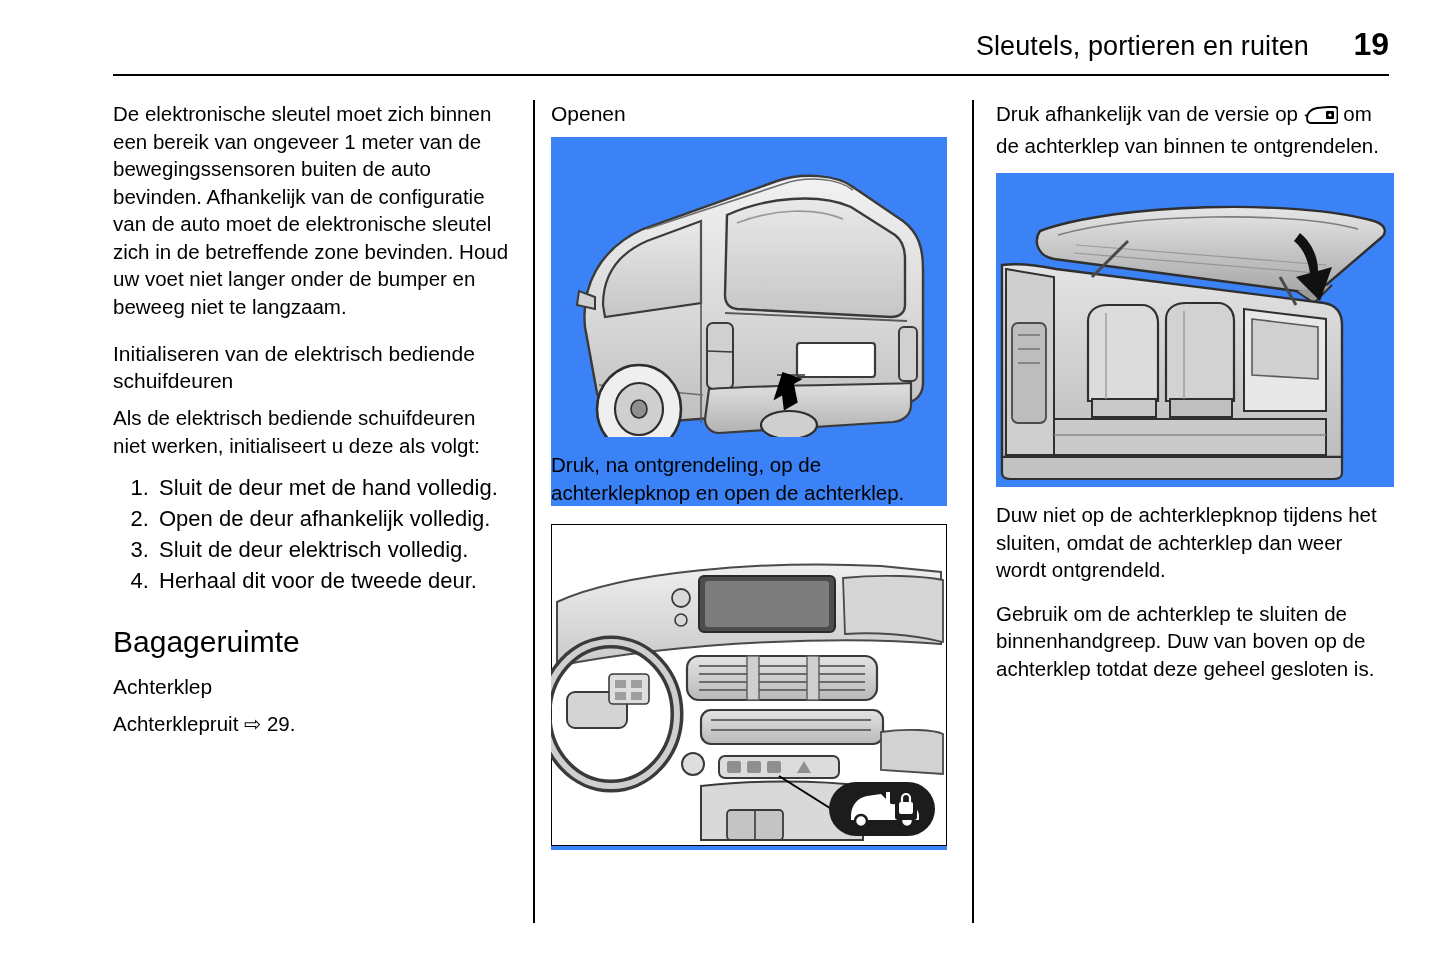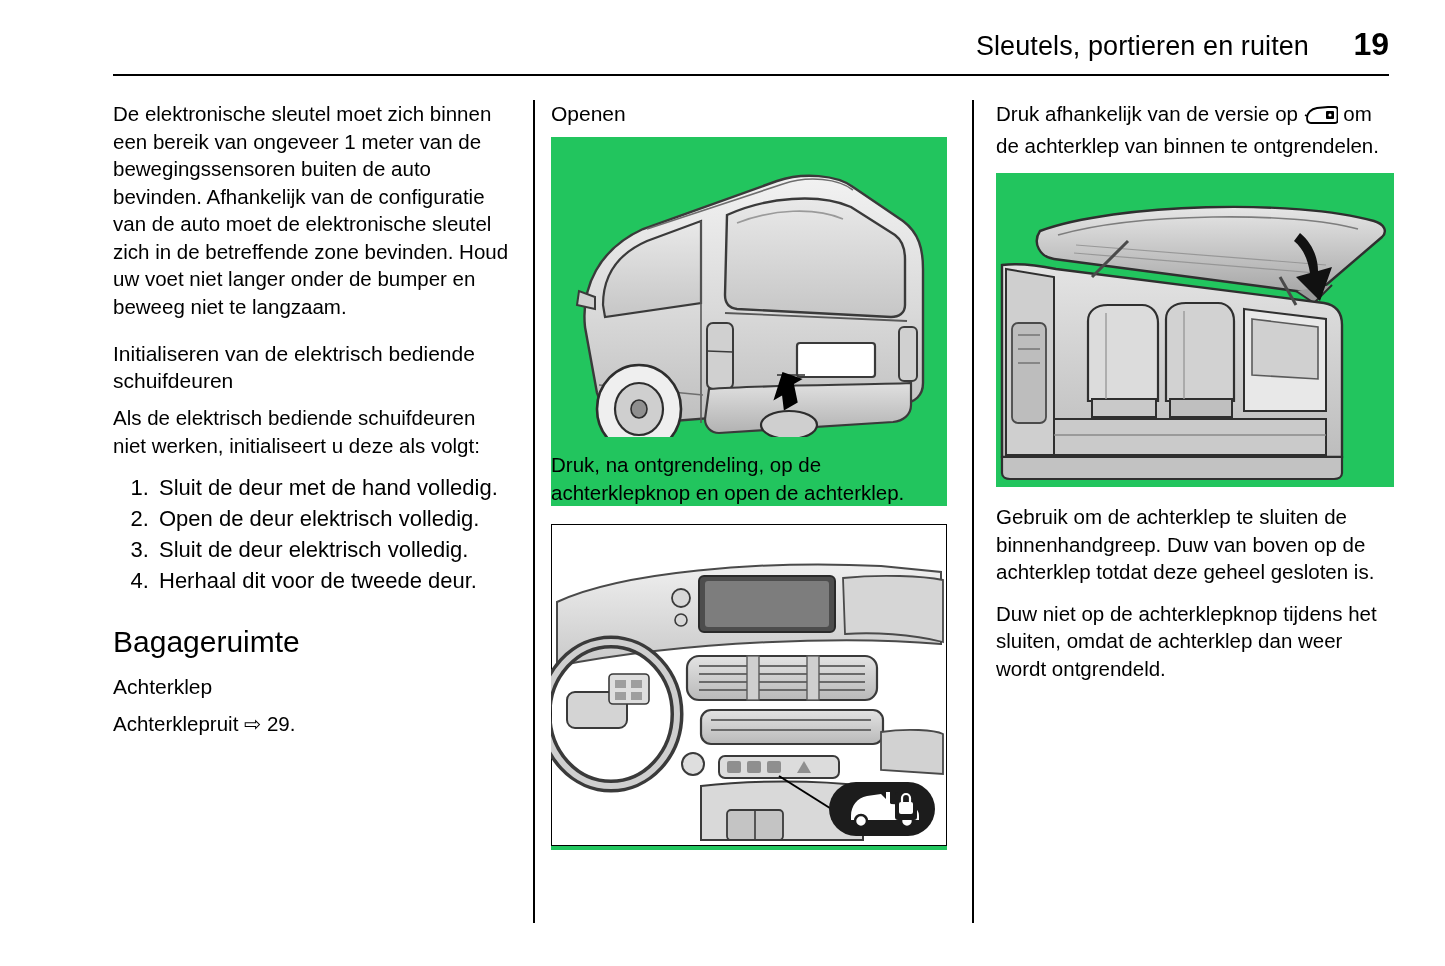--- a/index.html
+++ b/index.html
@@ -102,21 +102,21 @@
     margin-bottom: 2px;
     padding-left: 4px;
   }
   .arrow-ref { font-size: 20.5px; }
 
   figure {
     margin: 0 0 14px 0;
   }
   .fig-box {
     width: 396px;
-    background: #22c55e;
+    background: #3b82f6;
   }
   .caption {
     font-size: 20.5px;
     line-height: 27.5px;
     margin: 10px 0 0 0;
   }
   .lock-glyph {
     display: inline-block;
     vertical-align: -4px;
   }
@@ -140,21 +140,21 @@
   <div class="col col1">
     <p class="body">De elektronische sleutel moet zich binnen een bereik van ongeveer 1 meter van de bewegingssensoren buiten de auto bevinden. Afhankelijk van de configuratie van de auto moet de elektronische sleutel zich in de betreffende zone bevinden. Houd uw voet niet langer onder de bumper en beweeg niet te langzaam.</p>
 
 
     <h3 class="sub spaced">Initialiseren van de elektrisch bediende schuifdeuren</h3>
 
     <p class="body">Als de elektrisch bediende schuifdeuren niet werken, initialiseert u deze als volgt:</p>
 
     <ol class="steps">
       <li>Sluit de deur met de hand volledig.</li>
-      <li>Open de deur elektrisch volledig.</li>
+      <li>Open de deur afhankelijk volledig.</li>
       <li>Sluit de deur elektrisch volledig.</li>
       <li>Herhaal dit voor de tweede deur.</li>
     </ol>
 
     <h2 class="section">Bagageruimte</h2>
 
     <h3 class="sub">Achterklep</h3>
 
     <p class="body">
       <span>Achterklepruit </span><span class="arrow-ref">⇨</span>&nbsp;<span>29.</span>
@@ -387,18 +387,18 @@
         <path d="M256 146 L322 154 L322 206 L256 202 Z" fill="#d0d0d0" stroke="#5a5a5a" stroke-width="1.6"></path>
 
         <line x1="96" y1="104" x2="132" y2="68" stroke="#4a4a4a" stroke-width="3"></line>
         <line x1="300" y1="132" x2="284" y2="104" stroke="#4a4a4a" stroke-width="3"></line>
 
         <path d="M6 284 L346 284 L346 300 C346 304 342 306 338 306 L14 306
                  C10 306 6 304 6 300 Z" fill="#c2c2c2" stroke="#2f2f2f" stroke-width="2.2"></path>
       </svg>
     </figure>
 
+    <p class="body">Duw niet op de achterklepknop tijdens het sluiten, omdat de achterklep dan weer wordt ontgrendeld.</p>
+
     <p class="body" style="margin-top:16px;">Gebruik om de achterklep te sluiten de binnenhandgreep. Duw van boven op de achterklep totdat deze geheel gesloten is.</p>
-
-    <p class="body">Duw niet op de achterklepknop tijdens het sluiten, omdat de achterklep dan weer wordt ontgrendeld.</p>
   </div>
 
 </div>
 
 </body></html>

